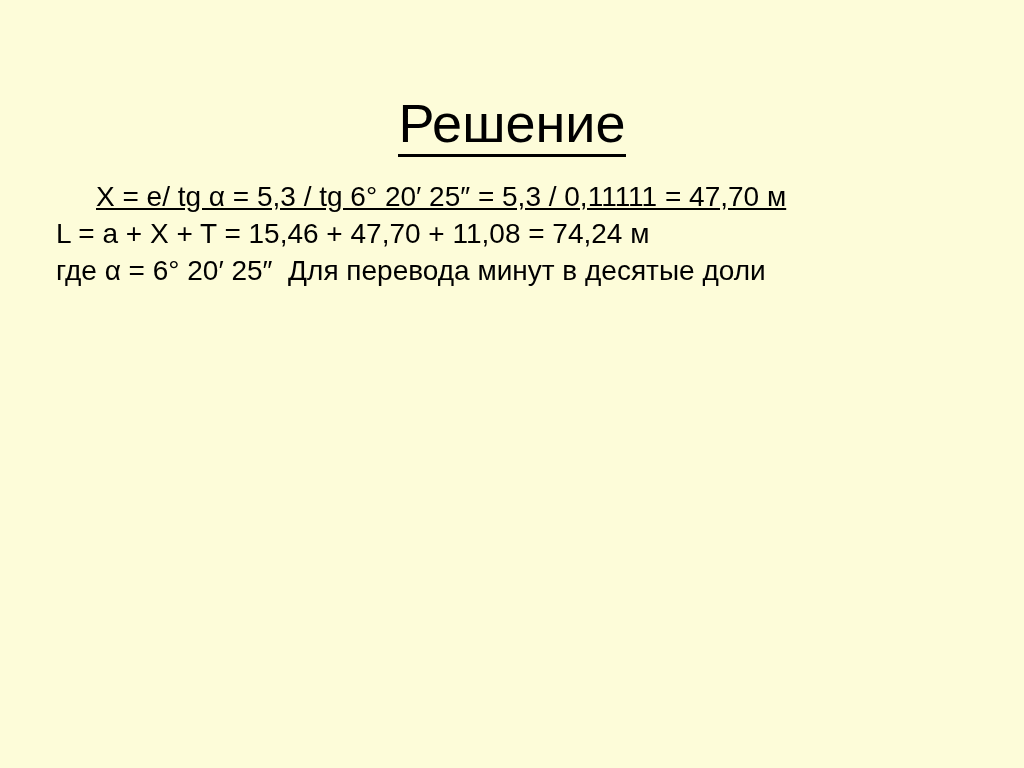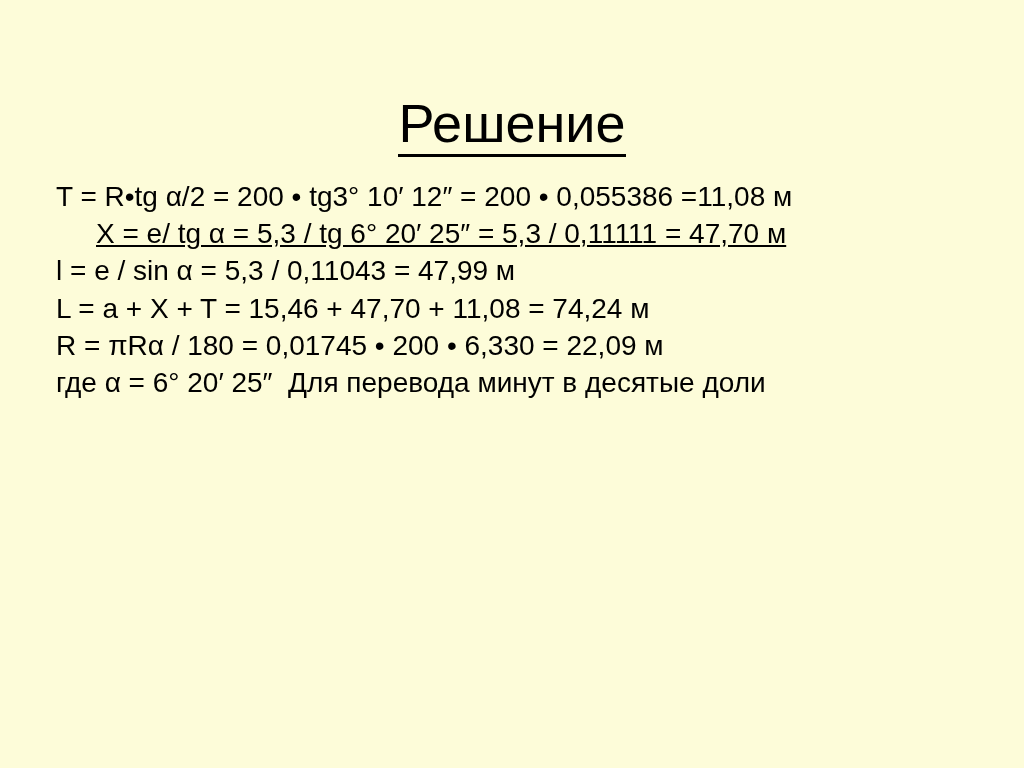--- a/index.html
+++ b/index.html
@@ -60,21 +60,18 @@
   }
 </style>
 </head>
 <body>
 
 <div class="slide">
 
   <h1 class="slide-title"><span>Решение</span></h1>
 
   <div class="body-block">
-    <div class="line hang">T = R•tg α/2 = 200 • tg3° 10′ 12″ = 200 • 0,055386 =11,08 м</div>
     <div class="line indent-1">X = e/ tg α = 5,3 / tg 6° 20′ 25″ = 5,3 / 0,11111 = 47,70 м</div>
-    <div class="line hang">l = e / sin α = 5,3 / 0,11043 = 47,99 м</div>
     <div class="line hang">L = a + X + T = 15,46 + 47,70 + 11,08 = 74,24 м</div>
-    <div class="line hang">R = πRα / 180 = 0,01745 • 200 • 6,330 = 22,09 м</div>
     <div class="line hang">где α = 6° 20′ 25″  Для перевода минут в десятые доли</div>
   </div>
 
 </div>
 
 </body></html>

